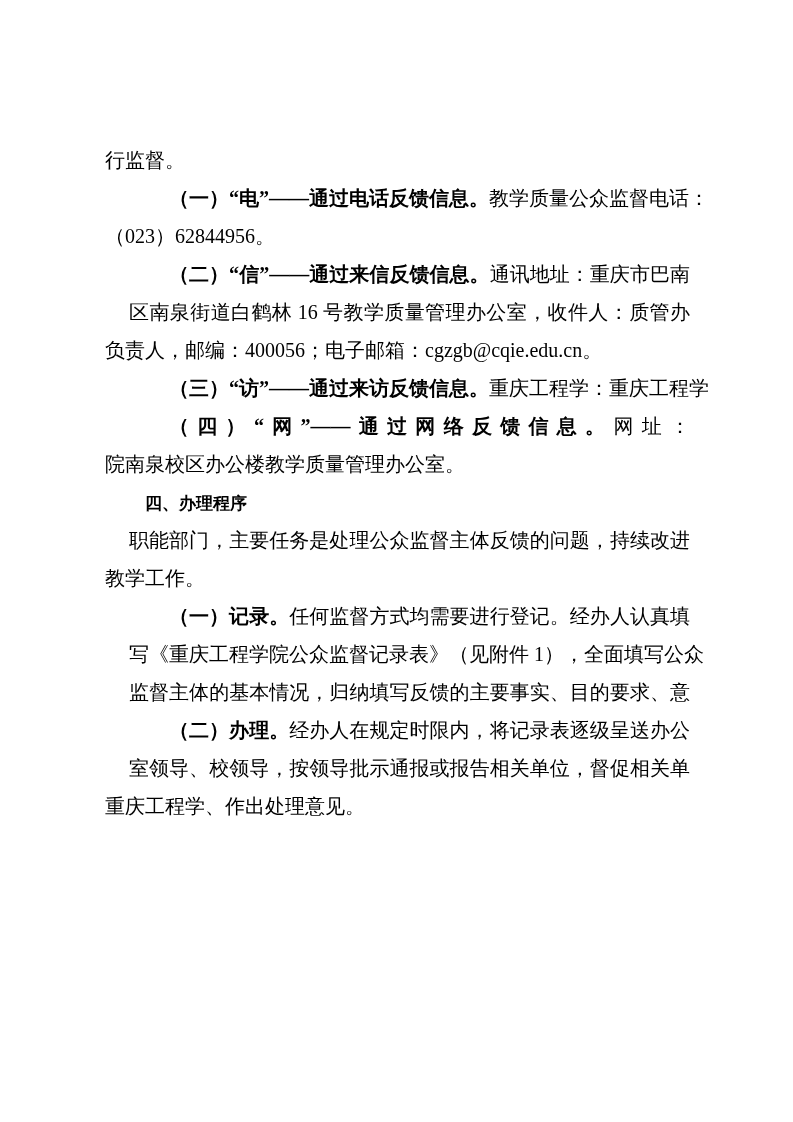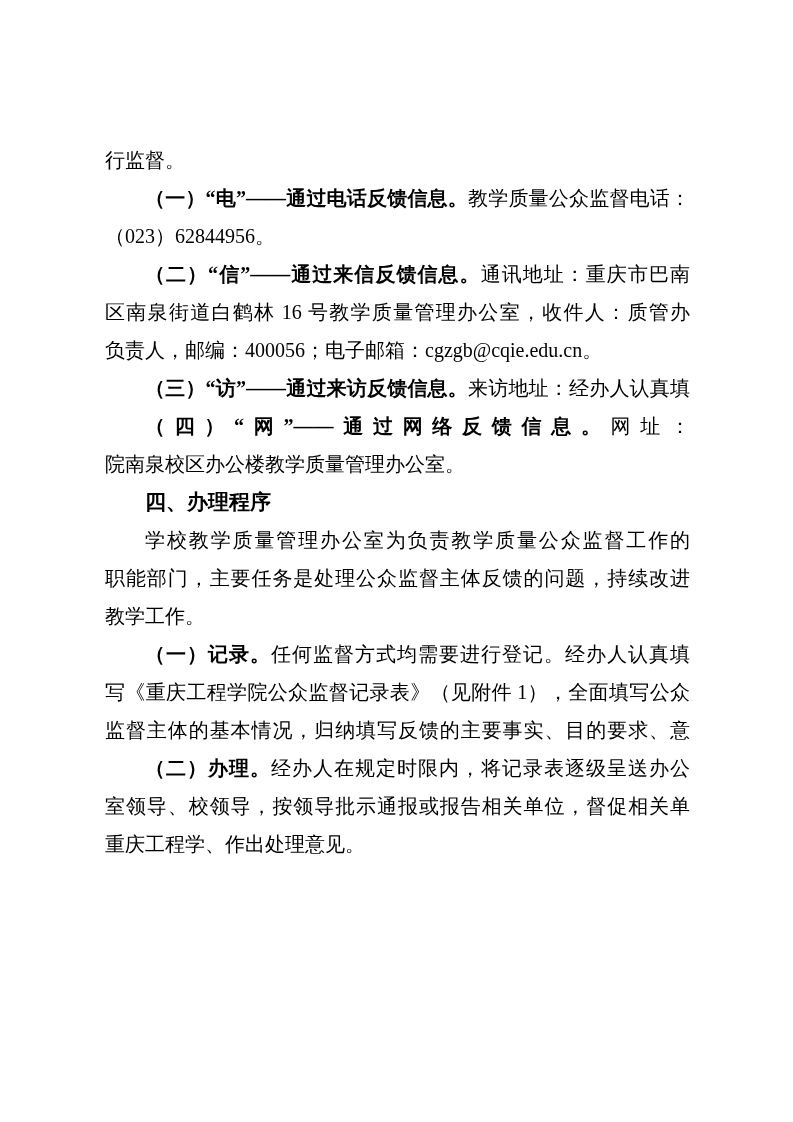--- a/index.html
+++ b/index.html
@@ -24,30 +24,31 @@
     font-size: 20px;
     white-space: nowrap;
     font-family: "Liberation Serif", "DejaVu Serif", serif;
     color: #000000;
   }
   
   .line.j {
     text-align: justify;
     text-align-last: justify;
     text-justify: inter-character;
+    margin-left: 24px;
   }
   .indent {
     padding-left: 40px; 
   }
   .lead {
     font-weight: 700; 
   }
   .heading-text {
     font-weight: 700;
-    font-size: 21px;
+    font-size: 17px;
     font-family: "Liberation Sans", "DejaVu Sans", sans-serif; 
   }
 </style>
 </head>
 <body>
 
 <div class="page">
   <div class="content">
 
     <div class="line"><span>行监督。</span></div>
@@ -55,31 +56,30 @@
     <div class="line j indent"><span class="lead">（一）“电”——通过电话反馈信息。</span><span>教学质量公众监督电话：</span></div>
 
     <div class="line"><span>（023）62844956。</span></div>
 
     <div class="line j indent"><span class="lead">（二）“信”——通过来信反馈信息。</span><span>通讯地址：重庆市巴南</span></div>
 
     <div class="line j"><span>区南泉街道白鹤林 16 号教学质量管理办公室，收件人：质管办</span></div>
 
     <div class="line"><span>负责人，邮编：400056；电子邮箱：cgzgb@cqie.edu.cn。</span></div>
 
-    <div class="line j indent"><span class="lead">（三）“访”——通过来访反馈信息。</span><span>来访地址：经办人认真填</span></div>
+    <div class="line j indent"><span class="lead">（三）“访”——通过来访反馈信息。</span><span>重庆工程学：重庆工程学</span></div>
 
     <div class="line j indent"><span class="lead">（四）“网”——通过网络反馈信息。</span><span>网址：</span></div>
 
     <div class="line"><span>院南泉校区办公楼教学质量管理办公室。</span></div>
 
 
 
     <div class="line indent"><span class="heading-text">四、办理程序</span></div>
 
-    <div class="line j indent"><span>学校教学质量管理办公室为负责教学质量公众监督工作的</span></div>
 
     <div class="line j"><span>职能部门，主要任务是处理公众监督主体反馈的问题，持续改进</span></div>
 
     <div class="line"><span>教学工作。</span></div>
 
     <div class="line j indent"><span class="lead">（一）记录。</span><span>任何监督方式均需要进行登记。经办人认真填</span></div>
 
     <div class="line j"><span>写《重庆工程学院公众监督记录表》（见附件 1），全面填写公众</span></div>
 
     <div class="line j"><span>监督主体的基本情况，归纳填写反馈的主要事实、目的要求、意</span></div>

